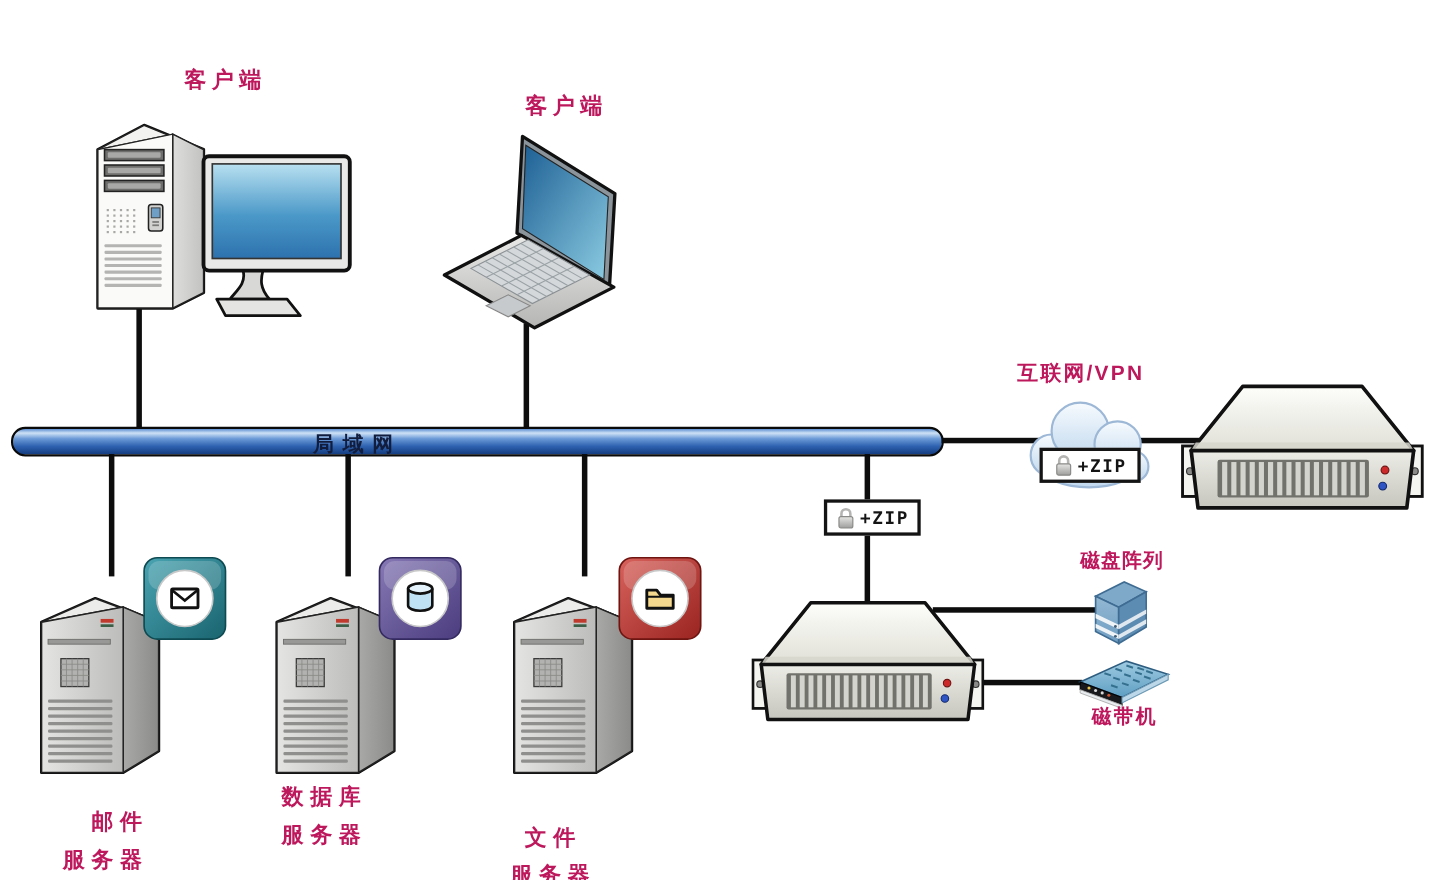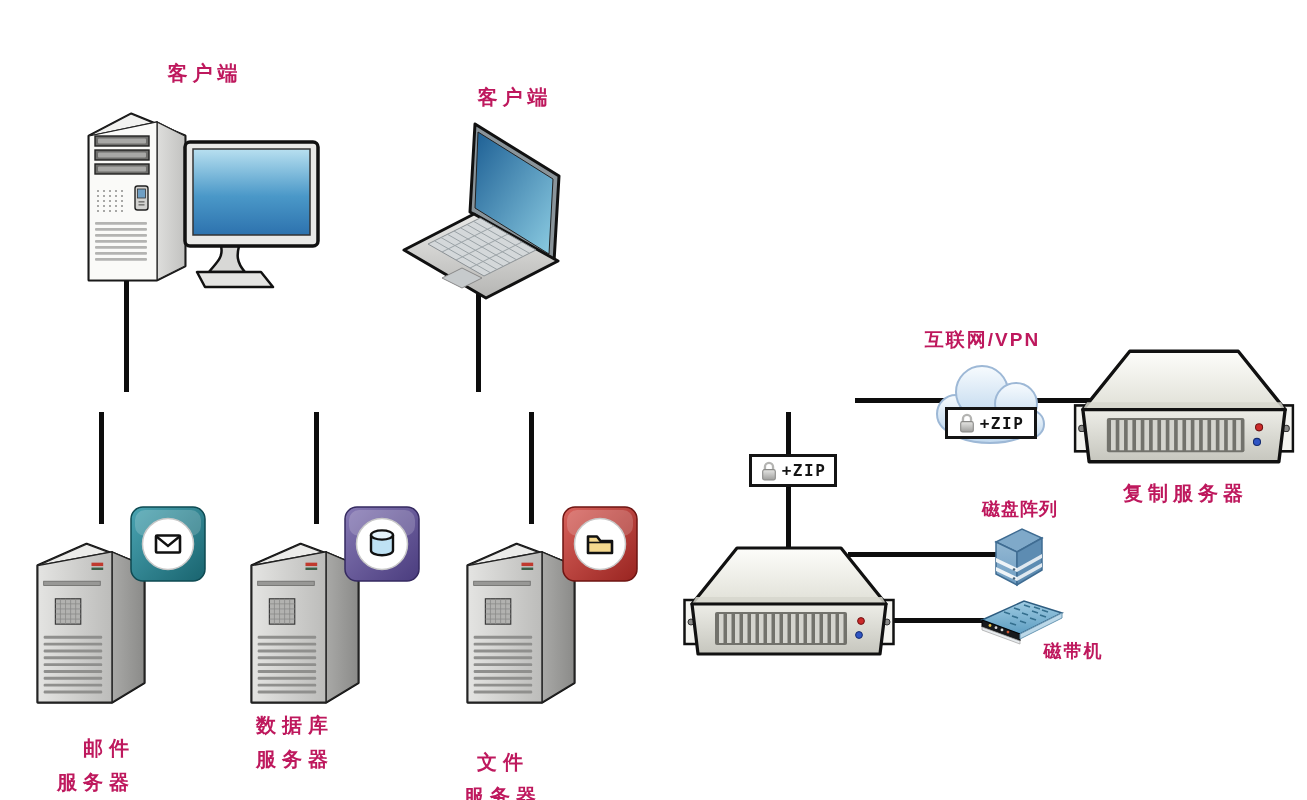--- a/index.html
+++ b/index.html
@@ -152,20 +152,23 @@
   <div class="line" style="left:124px;top:276px;width:4.5px;height:116px;"></div>
   <div class="line" style="left:476px;top:294px;width:4.5px;height:98px;"></div>
   <div class="line" style="left:99px;top:412px;width:4.5px;height:112px;"></div>
   <div class="line" style="left:314px;top:412px;width:4.5px;height:112px;"></div>
   <div class="line" style="left:529px;top:412px;width:4.5px;height:112px;"></div>
   <div class="line" style="left:786px;top:412px;width:4.5px;height:142px;"></div>
   <div class="line" style="left:855px;top:398px;width:235px;height:4.5px;"></div>
   <div class="line" style="left:848px;top:552px;width:150px;height:4.5px;"></div>
   <div class="line" style="left:878px;top:618px;width:106px;height:4.5px;"></div>
 
+  <div class="lan-bar">
+    <div class="lan-label">局域网</div>
+  </div>
 
   <div class="lbl lbl-main" style="left:140px;top:61px;width:130px;">客户端</div>
   <svg class="abs" style="left:85px;top:98px;" width="237" height="196" viewBox="0 0 237 196">
     <g>
       <path d="M4,38 L46,16 L100,38 L100,168 L72,182 L4,182 Z" fill="#e8e8e6" stroke="#111" stroke-width="3" stroke-linejoin="round"></path>
       <path d="M4,38 L46,16 L100,38 L72,24 Z" fill="#f2f2f0" stroke="#222" stroke-width="1.2"></path>
       <path d="M72,24 L100,38 L100,168 L72,182 Z" fill="url(#gPcSide)" stroke="#222" stroke-width="1.2"></path>
       <path d="M4,38 L72,24 L72,182 L4,182 Z" fill="#fafaf8" stroke="#222" stroke-width="1.2"></path>
       <g>
         <rect x="10" y="38" width="54" height="10" fill="#6e6e6c" stroke="#222" stroke-width="1.4"></rect>
@@ -302,21 +305,20 @@
       <circle cx="56" cy="40" r="26"></circle>
       <circle cx="90" cy="52" r="21"></circle>
       <circle cx="104" cy="72" r="14"></circle>
       <ellipse cx="64" cy="74" rx="42" ry="17"></ellipse>
     </g>
   </svg>
 
   <svg class="abs" style="left:1073px;top:346px;" width="222" height="122" viewBox="0 0 212 117">
       <use href="#symRack"></use>
     </svg>
-  <div class="lbl" style="left:1088px;top:481px;width:195px;font-size:20px;letter-spacing:5px;">复制服务器</div>
 
   <div class="lbl lbl-small" style="left:970px;top:498px;width:100px;">磁盘阵列</div>
   <svg class="abs" style="left:992px;top:524px;" width="54" height="64" viewBox="0 0 54 64">
     <path d="M4,18 L30,5 L50,14 L25,28 Z" fill="#7fa9c9" stroke="#3f6c92" stroke-width="1.5"></path>
     <path d="M4,18 L25,28 L25,61 L4,50 Z" fill="url(#gDiskL)" stroke="#3f6c92" stroke-width="1.5"></path>
     <path d="M25,28 L50,14 L50,46 L25,61 Z" fill="#5d8cb2" stroke="#3f6c92" stroke-width="1.5"></path>
     <path d="M4,34 L25,44 L25,48 L4,38 Z" fill="#eef3f7"></path>
       <path d="M25,44 L50,30 L50,34 L25,48 Z" fill="#dfe8ef"></path>
     <path d="M4,43 L25,53 L25,57 L4,47 Z" fill="#eef3f7"></path>
       <path d="M25,53 L50,39 L50,43 L25,57 Z" fill="#dfe8ef"></path>
@@ -330,21 +332,21 @@
       <path d="M28,16 l6,2 M38,12 l6,2 M48,9 l6,2 M58,11 l6,2 M46,17 l6,2 M36,20 l6,2 M56,15 l6,2 M66,14 l6,2 M44,25 l6,2 M54,22 l6,2 M64,19 l6,2 M34,27 l6,2"></path>
     </g>
     <path d="M6,24 L44,38 L44,45 L6,31 Z" fill="#17191c" stroke="#000" stroke-width="1"></path>
     <circle cx="14" cy="29.5" r="1.4" fill="#e8c44a"></circle>
       <circle cx="20" cy="31.7" r="1.4" fill="#d8d8d8"></circle>
     <circle cx="26" cy="33.9" r="1.4" fill="#d8d8d8"></circle>
       <circle cx="32" cy="36.1" r="1.4" fill="#cc5533"></circle>
     <path d="M44,38 L86,17 L86,22 L44,43 Z" fill="#bcd8e8" stroke="#6a98b4" stroke-width="1"></path>
     <path d="M6,31 L44,45 L44,48 L6,34 Z" fill="#e8ecef" stroke="#aaaaaa" stroke-width="0.8"></path>
   </svg>
-  <div class="lbl lbl-small" style="left:1026px;top:640px;width:95px;letter-spacing:2px;">磁带机</div>
+  <div class="lbl lbl-small" style="left:975px;top:640px;width:95px;letter-spacing:2px;">磁带机</div>
 
   <div class="zip-badge" style="left:749px;top:454px;width:88px;height:33px;">
     <svg width="18" height="22" viewBox="0 0 20 24">
       <path d="M5.5,11 V7.5 a4.5,4.5 0 0 1 9,0 V11" fill="none" stroke="#b4b4b2" stroke-width="2.6"></path>
       <rect x="3" y="10.5" width="14" height="11.5" rx="2" fill="url(#gLock)" stroke="#8a8a88" stroke-width="1.2"></rect>
     </svg>
     <span class="zip-text">+ZIP</span>
   </div>
   <div class="zip-badge" style="left:945px;top:407px;width:92px;height:32px;">
     <svg width="18" height="22" viewBox="0 0 20 24">

